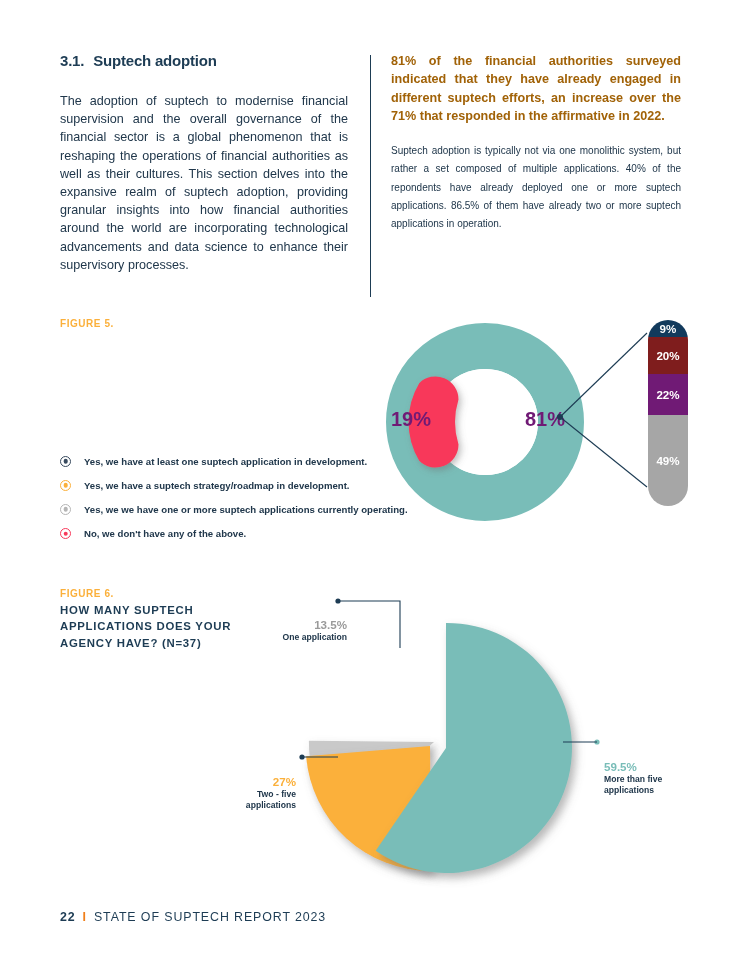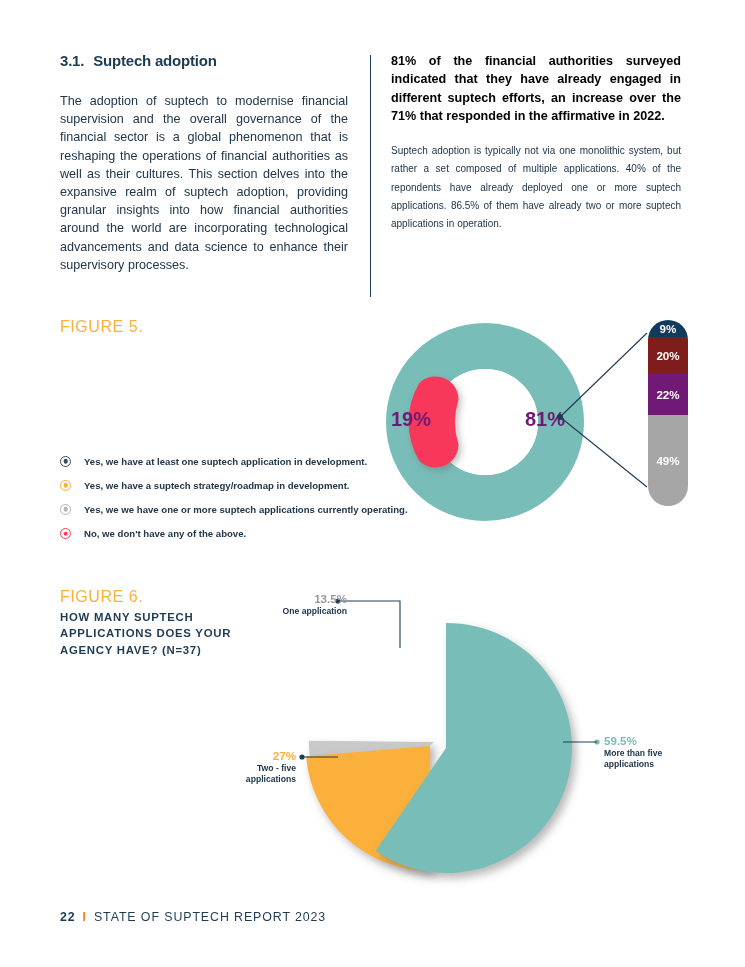--- a/index.html
+++ b/index.html
@@ -62,35 +62,35 @@
     position: absolute;
     left: 391px;
     top: 52px;
     width: 290px;
   }
   .right-col .lead {
     font-size: 12.6px;
     line-height: 18.3px;
     font-weight: bold;
     text-align: justify;
-    color: #000000;
+    color: #a16207;
     margin: 0 0 17px 0;
   }
   .right-col .body {
     font-size: 10px;
     line-height: 18.3px;
     text-align: justify;
     color: #20374b;
     margin: 0;
   }
 
   
   .fig-kicker {
-    font-size: 16px;
-    font-weight: normal;
+    font-size: 10px;
+    font-weight: bold;
     letter-spacing: 0.55px;
     color: #fbb03b;
     margin-bottom: 3px;
   }
   .fig-title {
     font-size: 11.4px;
     font-weight: bold;
     letter-spacing: 0.72px;
     line-height: 16.4px;
     color: #1d3c54;
@@ -182,21 +182,21 @@
   
   #pie-wrap {
     position: absolute;
     left: 296px;
     top: 596px;
     width: 300px;
     height: 300px;
   }
   #pie-wrap svg { display: block; overflow: visible; }
 
-  .pie-callout { position: absolute; }
+  .pie-callout { position: absolute; margin-top: 26px; }
   .pie-pct {
     font-size: 11.6px;
     font-weight: bold;
     line-height: 14px;
   }
   .pie-desc {
     font-size: 8.6px;
     font-weight: bold;
     color: #20374b;
     line-height: 11px;

